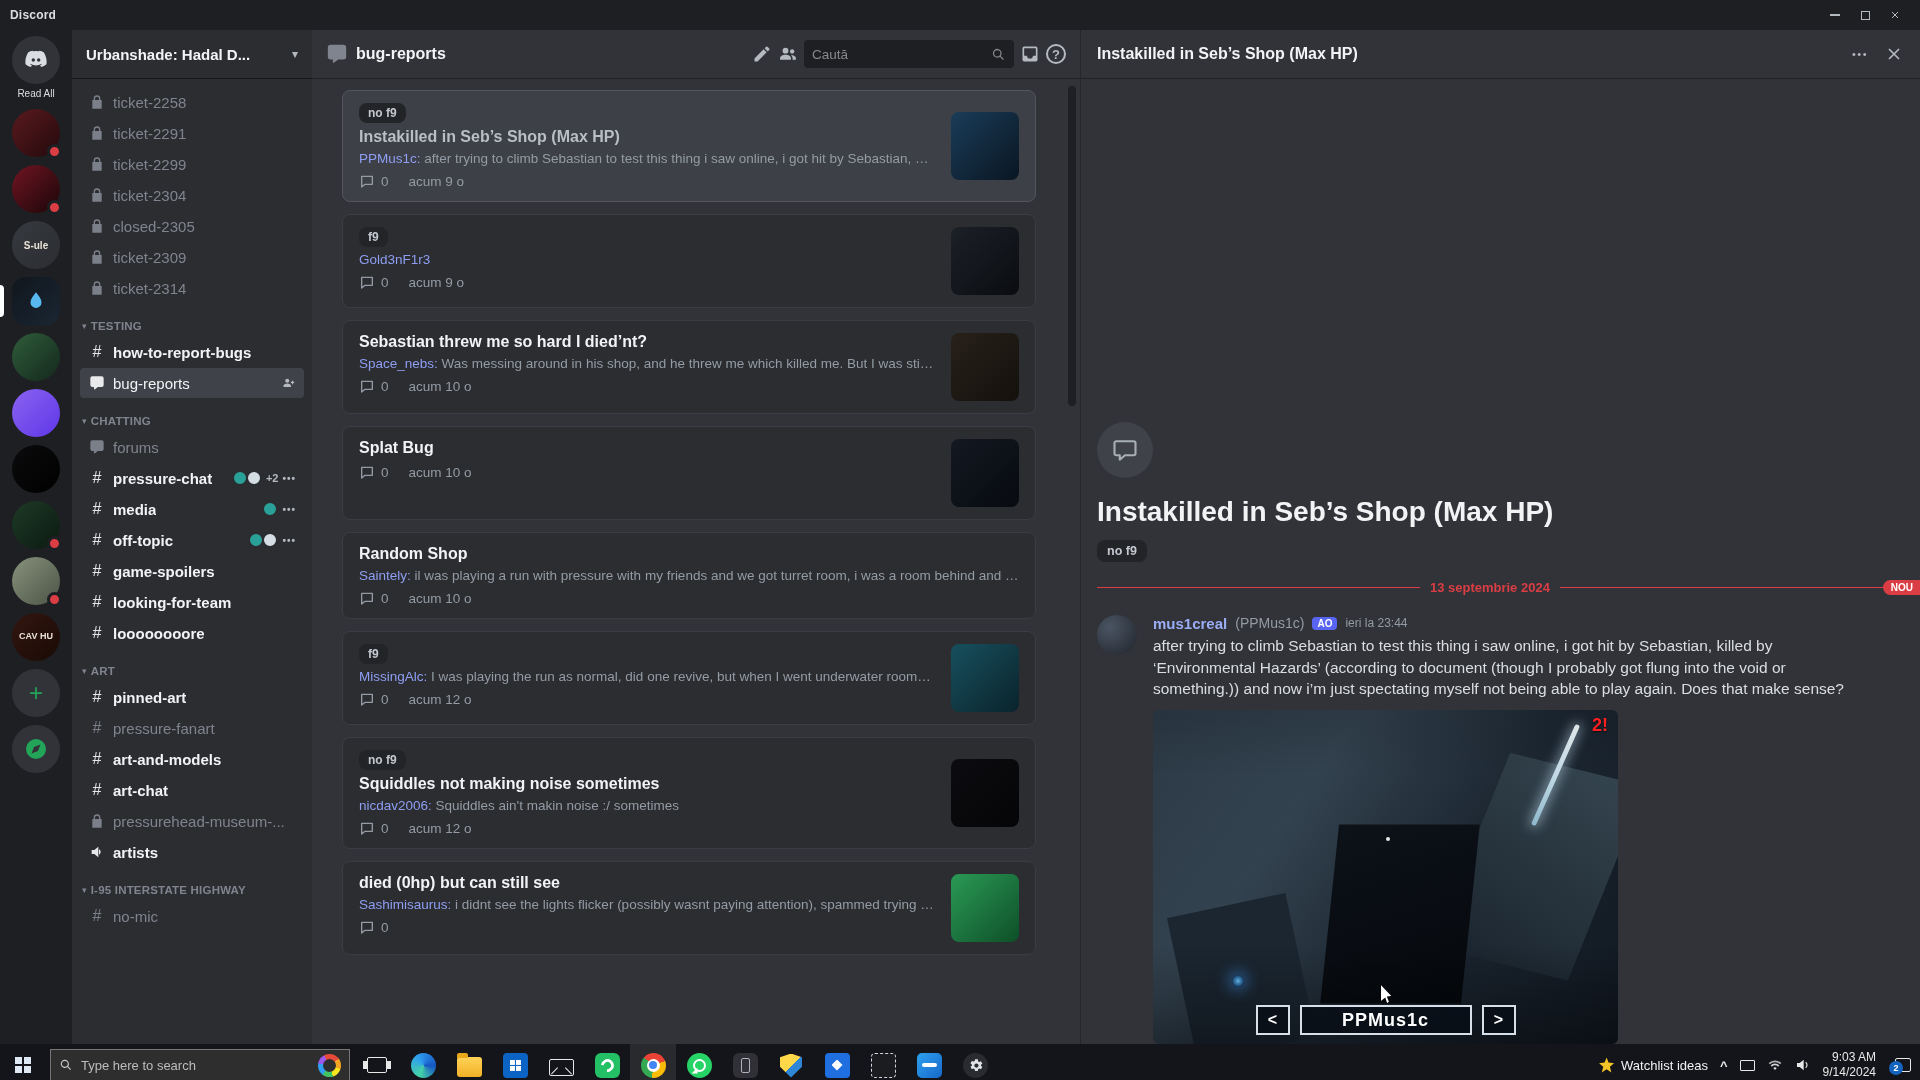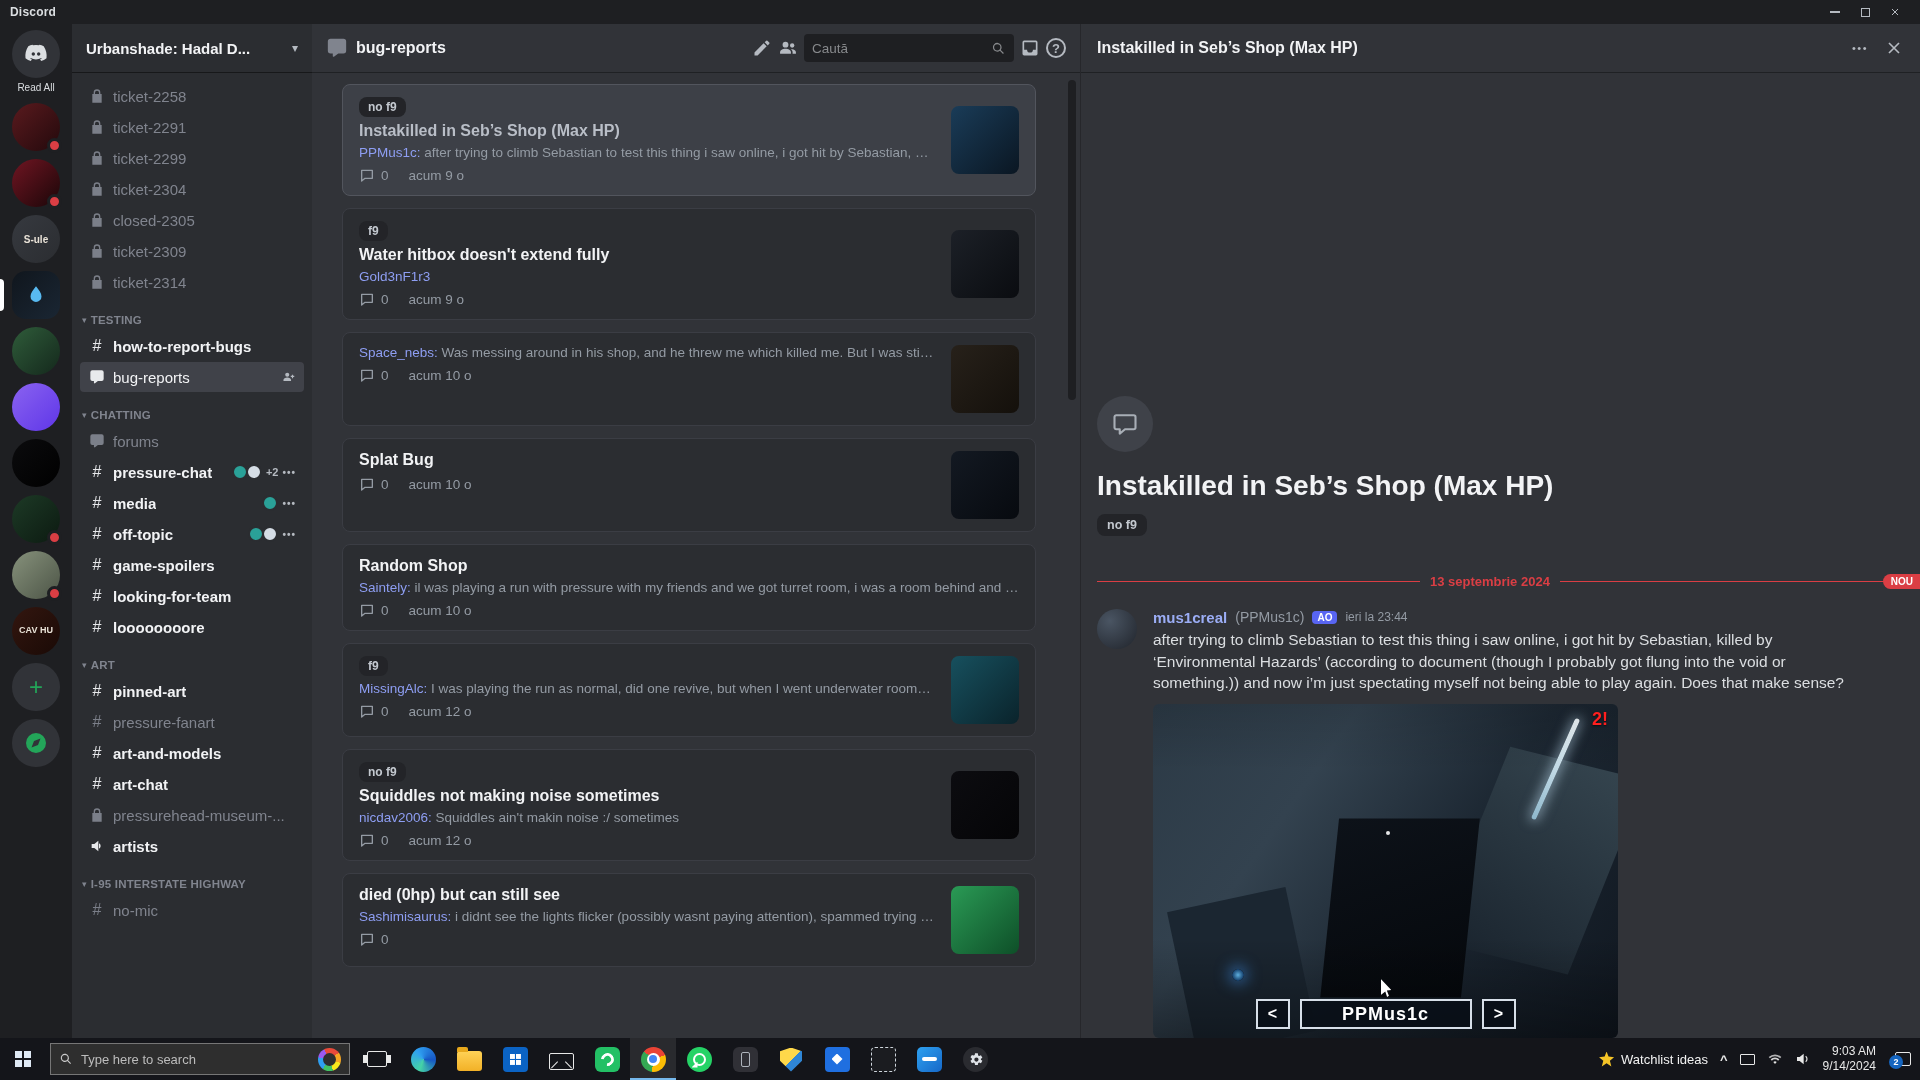--- a/index.html
+++ b/index.html
@@ -7,21 +7,21 @@
     font-family:"Liberation Sans","DejaVu Sans",sans-serif;-webkit-font-smoothing:antialiased}
   :root{
     --bg0:#1e1f22;--bg1:#2b2d31;--bg2:#313338;--bg3:#232428;
     --card:#2b2d31;--card-sel:#3d4047;
     --txt:#dbdee1;--muted:#80848e;--muted2:#949ba4;--white:#f2f3f5;
     --link:#8e9ef3;--red:#da3e44;--green:#23a559;
   }
   svg{display:block}
 
   
-  .titlebar{height:24px;background:#1e1f22;display:flex;align-items:center;padding:0 10px;color:#b5bac1}
+  .titlebar{height:30px;background:#1e1f22;display:flex;align-items:center;padding:0 10px;color:#b5bac1}
   .tb-app{font-size:12px;font-weight:700;letter-spacing:.2px;color:#dbdee1}
   .tb-controls{margin-left:auto;display:flex}
   .tbc{width:30px;height:24px;display:flex;align-items:center;justify-content:center;color:#b5bac1;cursor:pointer}
   .min-glyph{width:10px;height:1.5px;background:#b5bac1}
   .max-glyph{width:9px;height:9px;border:1.2px solid #b5bac1}
   .tbc svg{width:12px;height:12px}
 
   
   .app{display:flex;height:1014px}
 
@@ -110,21 +110,21 @@
   .thread-header{height:48px;display:flex;align-items:center;padding:0 16px;box-shadow:0 1px 0 rgba(0,0,0,.35);flex:none}
   .th-title{font-size:16px;font-weight:700;color:var(--white);white-space:nowrap;overflow:hidden;text-overflow:ellipsis}
   .th-right{margin-left:auto;display:flex;align-items:center;gap:16px}
   .th-right .dots{font-size:11px;letter-spacing:1.5px}
   .thread-body{flex:1;display:flex;flex-direction:column;padding:0 16px;overflow:hidden}
   .t-spacer{flex:1}
   .t-icon{width:56px;height:56px;border-radius:50%;background:#3f4249;display:flex;align-items:center;justify-content:center;margin-bottom:18px}
   .t-icon svg{width:28px;height:28px;stroke:#a8aeb6;fill:none;stroke-width:1.8}
   .t-title{font-size:28px;font-weight:800;color:var(--white);margin-bottom:12px}
   .t-tag{align-self:flex-start;background:#232428;color:#c3c8cf;font-size:12.5px;font-weight:600;padding:4px 10px;border-radius:8px}
-  .new-divider{display:flex;align-items:center;margin:38px 0 4px}
+  .new-divider{display:flex;align-items:center;margin:18px 0 4px}
   .nd-line{flex:1;height:1px;background:var(--red)}
   .nd-date{color:var(--red);font-size:13px;font-weight:700;padding:0 10px}
   .nd-badge{background:var(--red);color:#fff;font-size:10px;font-weight:800;padding:2px 7px 2px 8px;border-radius:8px 0 0 8px;margin-right:-16px}
   .message{display:flex;gap:16px;margin-top:16px}
   .msg-avatar{width:40px;height:40px;border-radius:50%;flex:none;background:radial-gradient(circle at 32% 30%,#4a5563,#20242b);cursor:pointer}
   .msg-content{min-width:0}
   .msg-header{display:flex;align-items:center;gap:8px}
   .msg-username{color:#9badf5;font-weight:600;font-size:15px;cursor:pointer}
   .msg-alt{color:var(--muted2);font-size:14px}
   .msg-badge{background:#5865f2;color:#fff;font-size:10px;font-weight:800;padding:1px 5px;border-radius:4px}
@@ -532,36 +532,36 @@
               </span>
               <span>0</span>
               <span class="ptime">acum 9 o</span>
             </div>
           </div>
           <div class="thumb" style="background:linear-gradient(135deg, #1a3c58, #0a1622)"></div>
         </div>
         <div class="post-card">
           <div class="post-main">
             <div class="post-tag">f9</div>
-            <div class="post-title">Water hitbox doesn't extend fully</div>
             <div class="post-preview"><span class="author">Gold3nF1r3</span> </div>
             <div class="post-footer">
               <span>
                 <svg viewBox="0 0 24 24">
                   <path d="M4 5h16v12H9l-5 4V5z" stroke-linejoin="round"></path>
                 </svg>
               </span>
               <span>0</span>
               <span class="ptime">acum 9 o</span>
             </div>
           </div>
           <div class="thumb" style="background:linear-gradient(135deg, #1c2027, #0a0c10)"></div>
         </div>
         <div class="post-card">
           <div class="post-main">
+            <div class="post-title">Sebastian threw me so hard I died’nt?</div>
             <div class="post-preview"><span class="author">Space_nebs:</span> Was messing around in his shop, and he threw me which killed me. But I was still al...</div>
             <div class="post-footer">
               <span>
                 <svg viewBox="0 0 24 24">
                   <path d="M4 5h16v12H9l-5 4V5z" stroke-linejoin="round"></path>
                 </svg>
               </span>
               <span>0</span>
               <span class="ptime">acum 10 o</span>
             </div>

